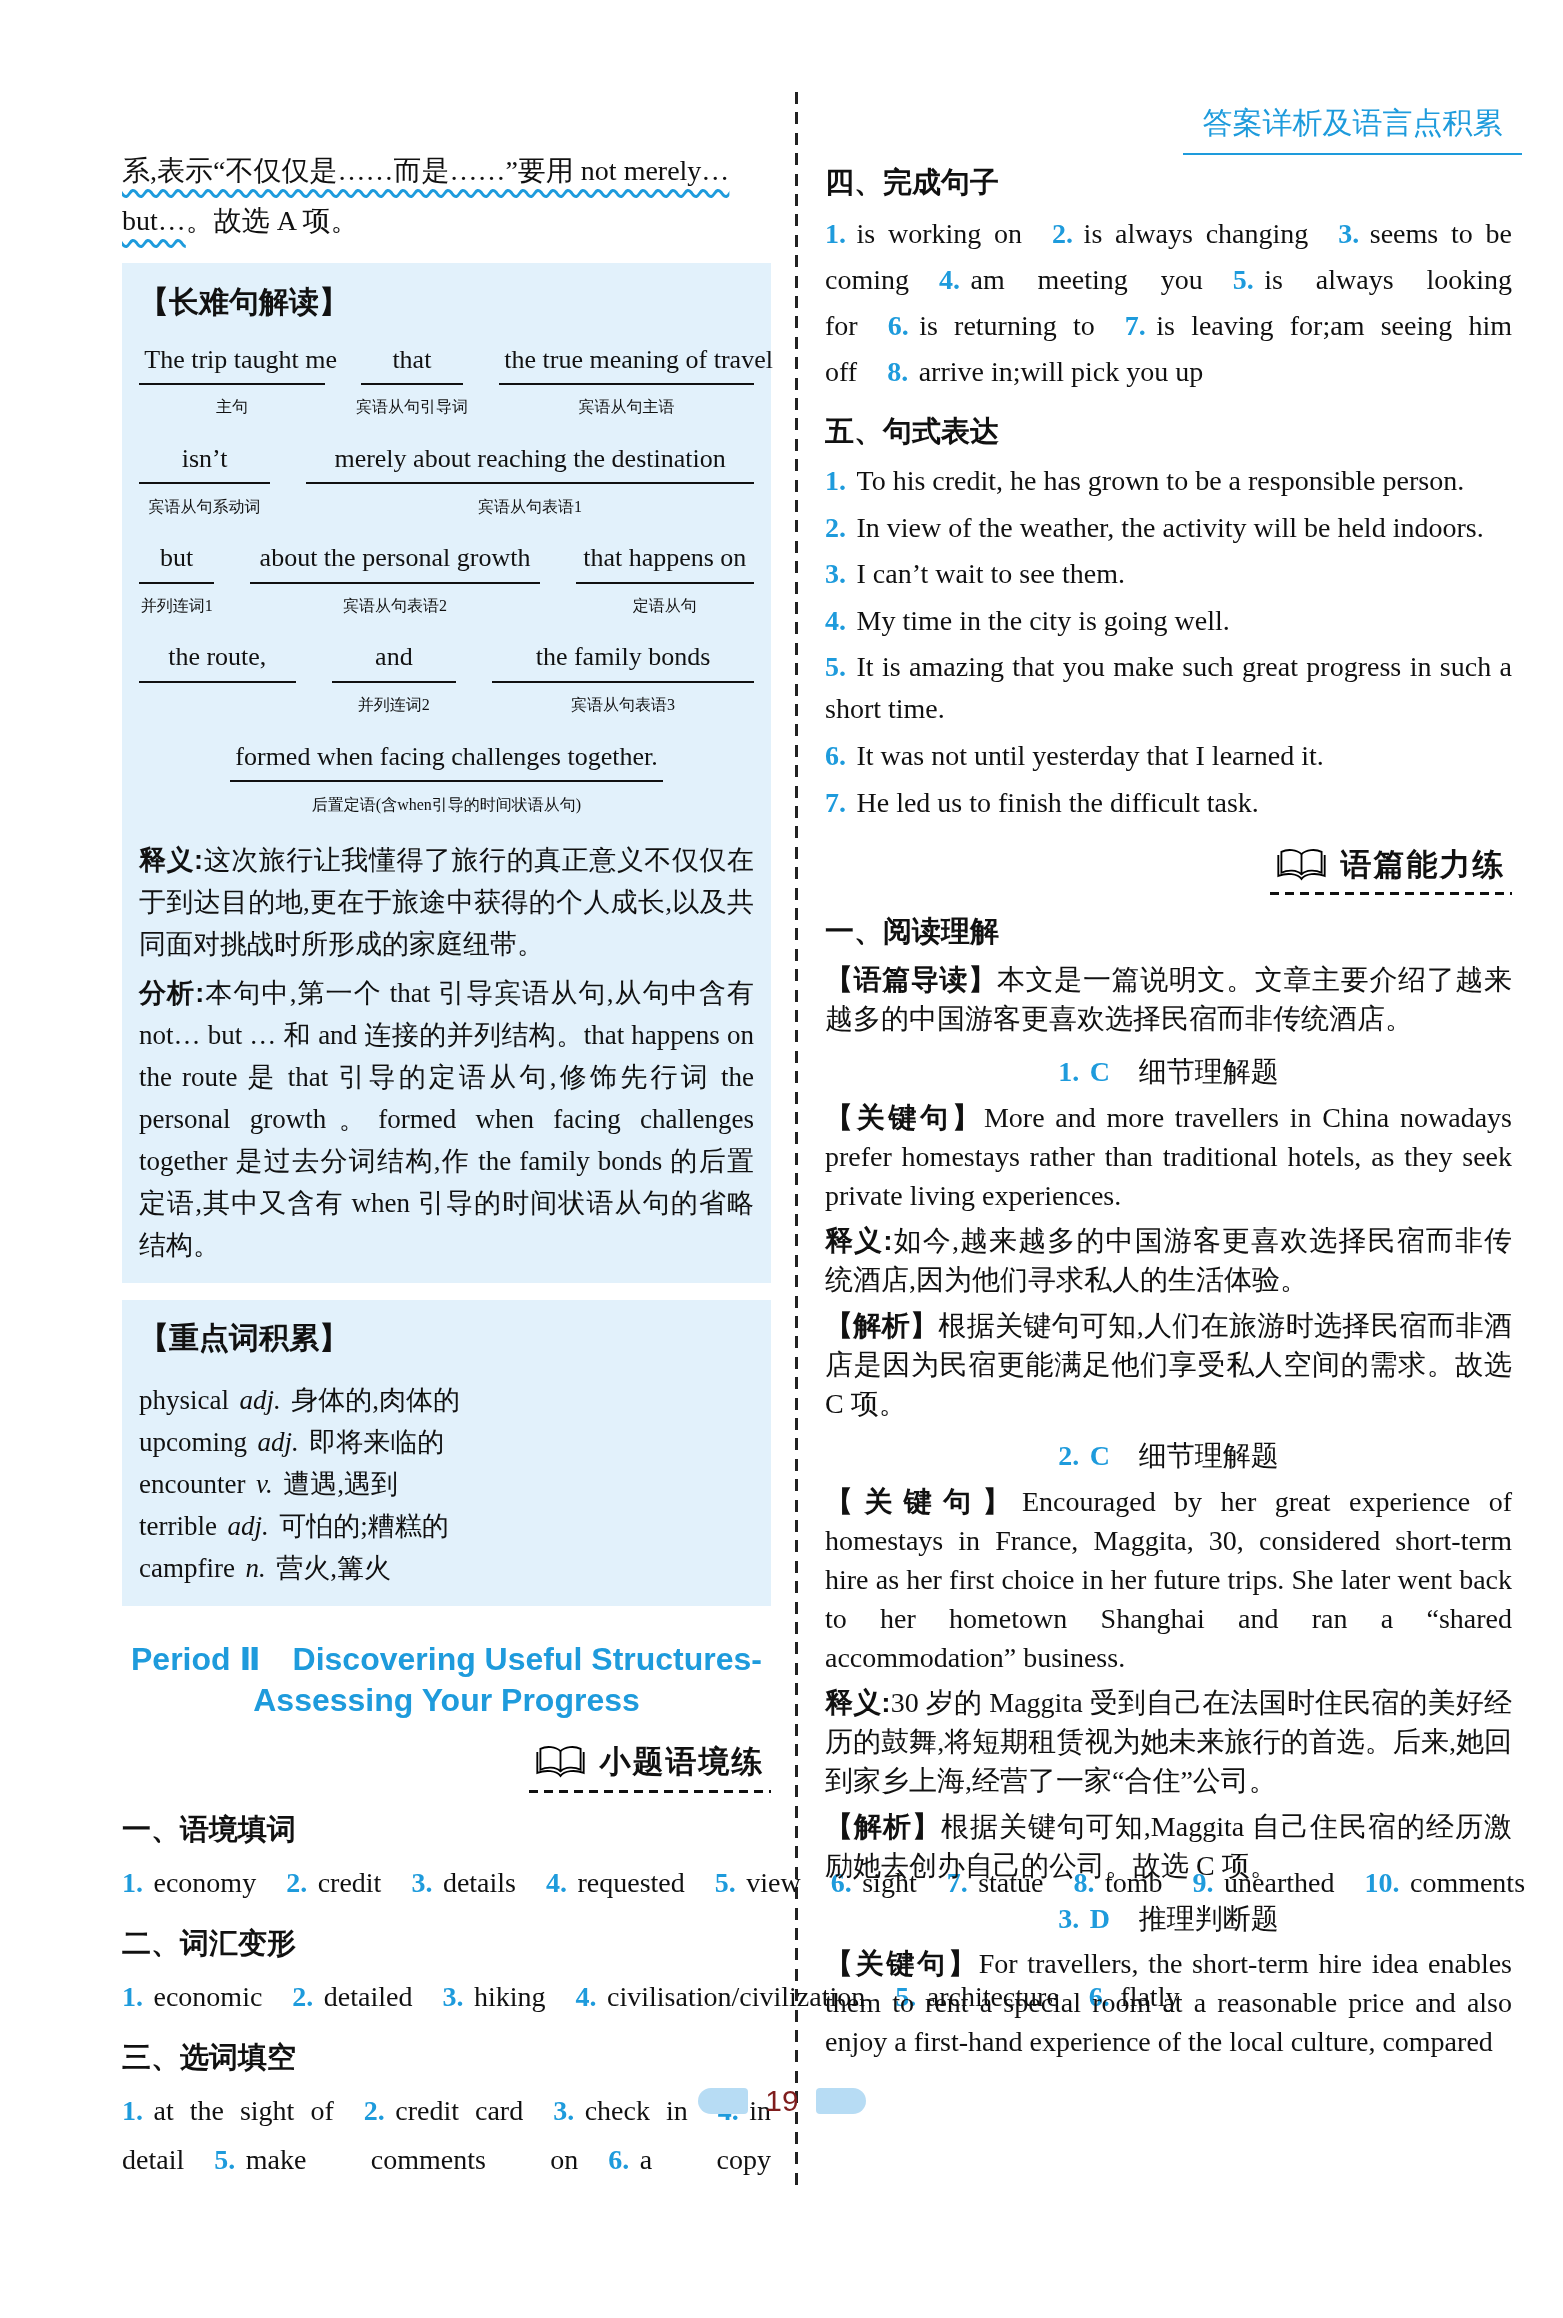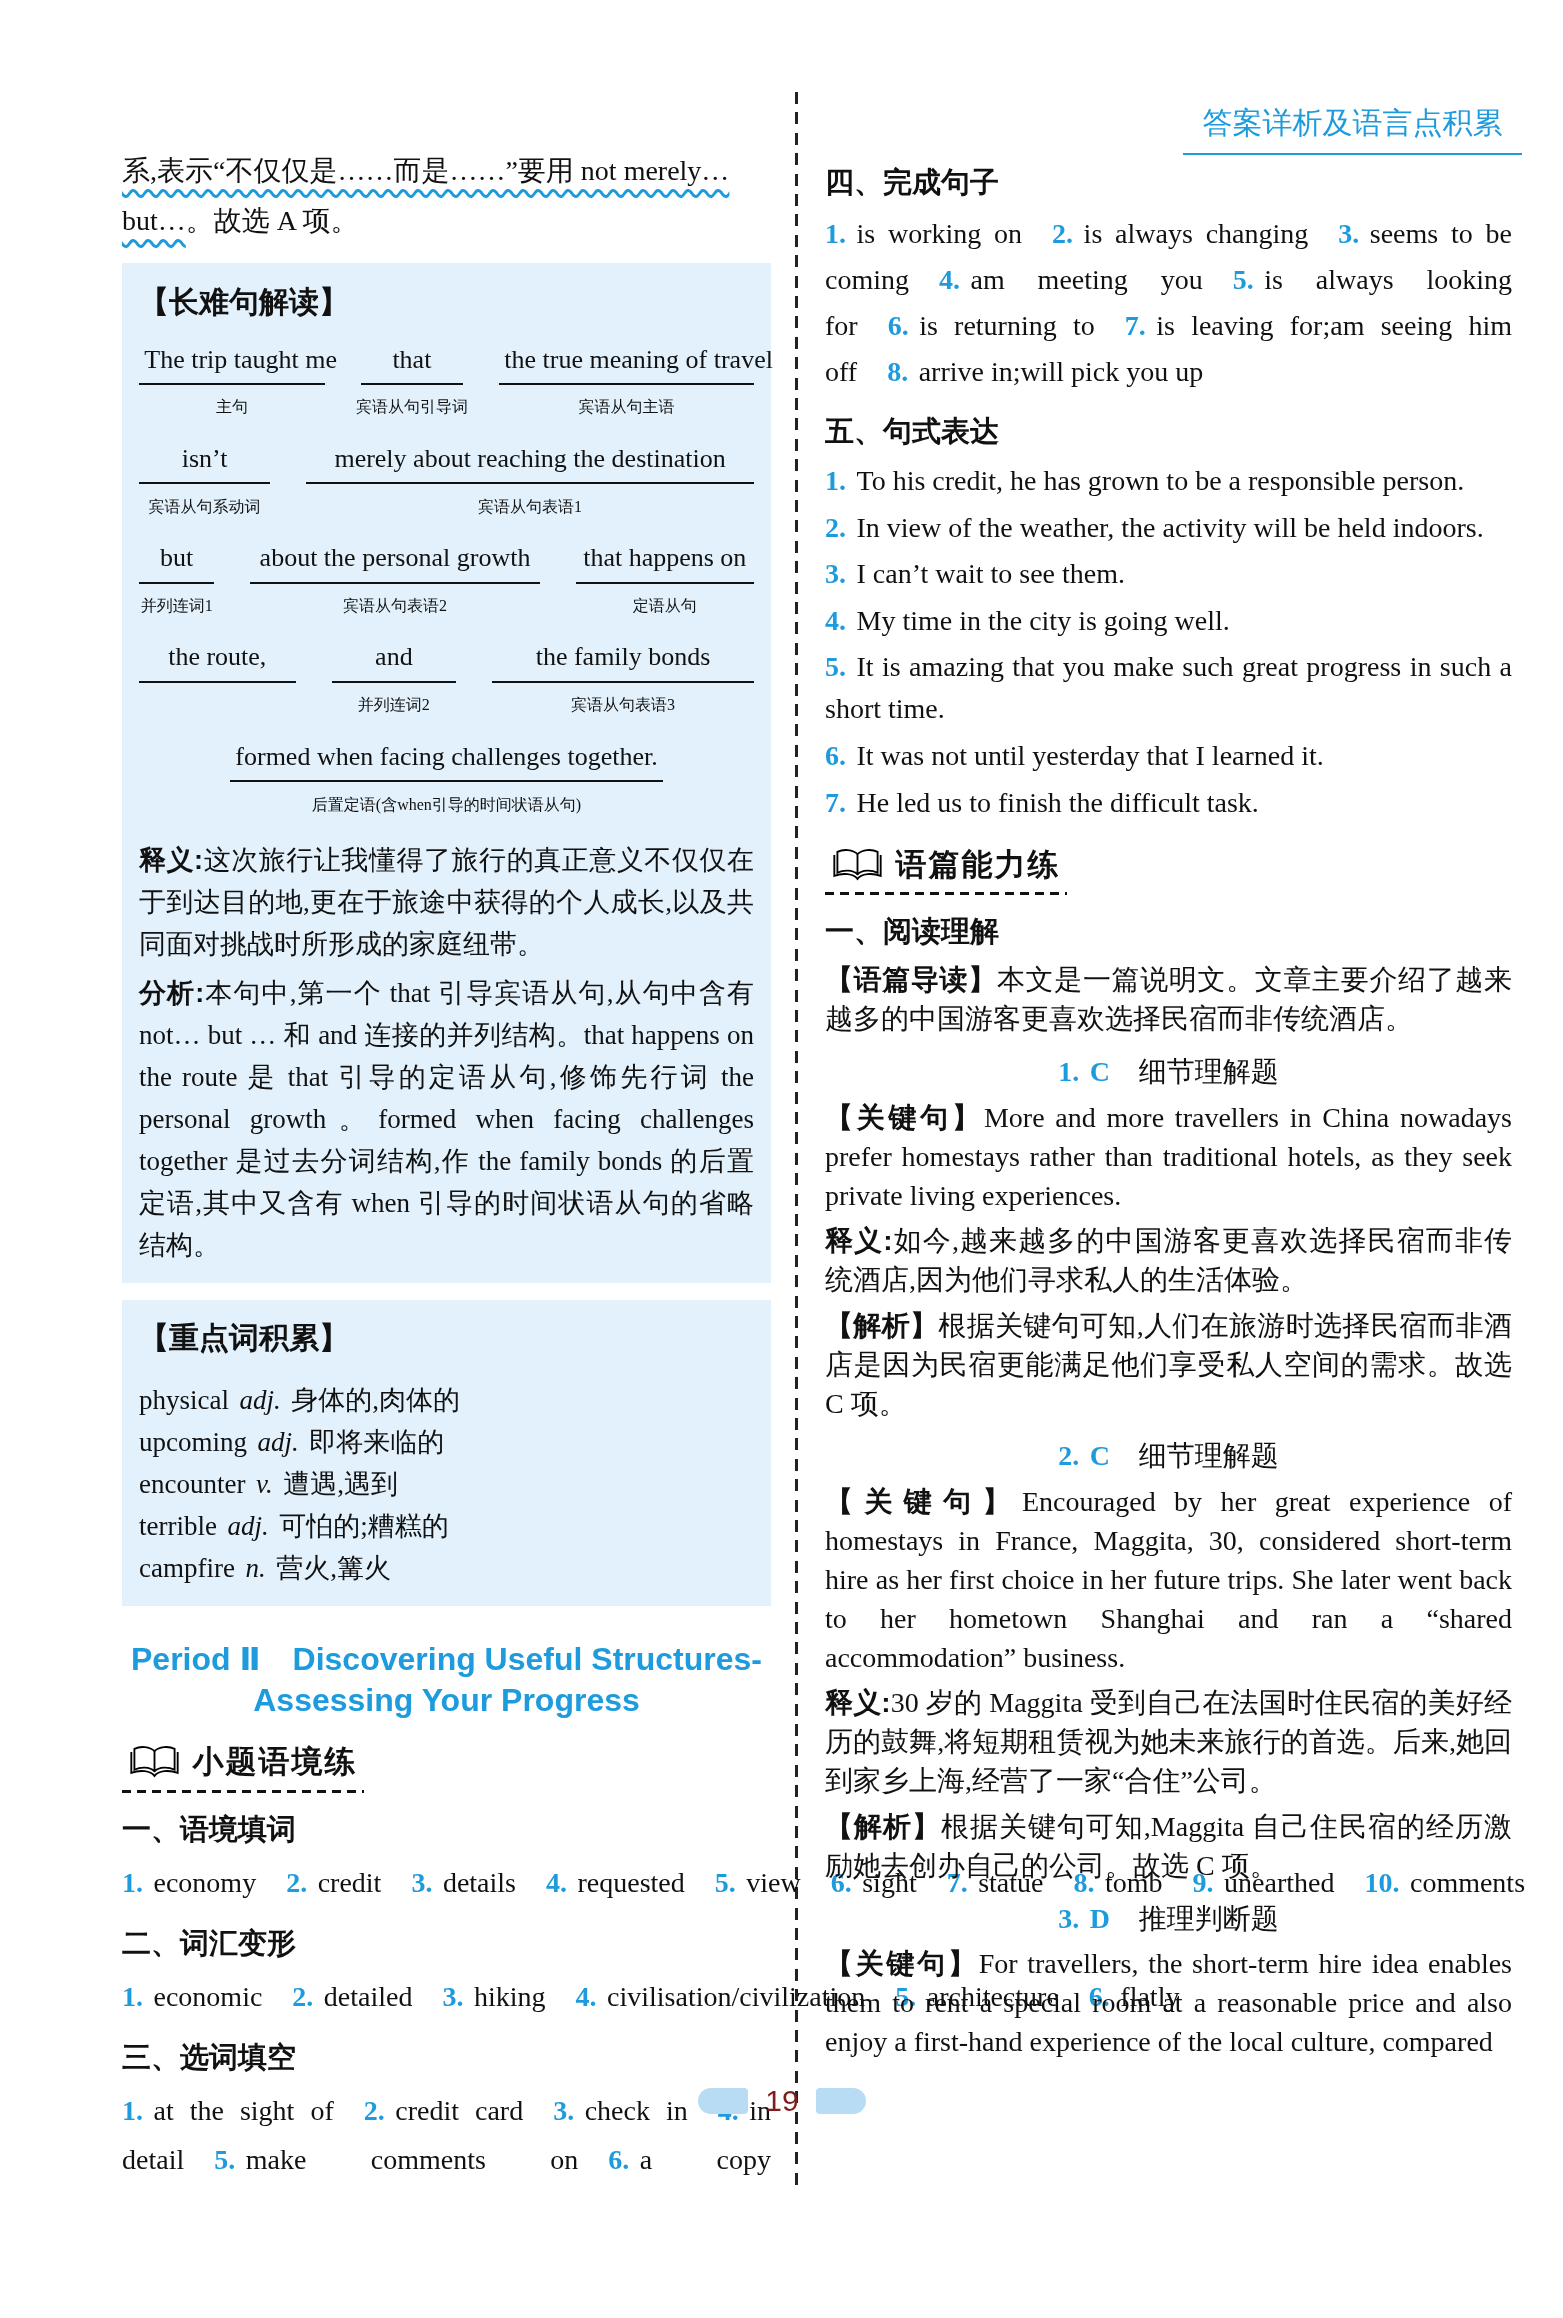--- a/index.html
+++ b/index.html
@@ -34,21 +34,21 @@
   .seg-en{font-size:26px;line-height:34px;border-bottom:2px solid #111;align-self:stretch;
         text-align:center;padding:0 5.3px 6.6px;white-space:nowrap;}
   .seg-cn{font-size:16px;line-height:33px;padding-top:5.3px;white-space:nowrap;min-height:33px;}
   .box-para{font-size:27px;line-height:42px;text-align:justify;margin:6.6px 0 0;}
   .lbl{font-family:var(--sans);font-weight:bold;}
   .vocab-line{font-size:27px;line-height:42px;}
   .vocab-pos{font-style:italic;margin:0 10.5px 0 10.5px;}
 
   .period-title{color:var(--accent);font-family:var(--sans);font-weight:bold;font-size:32px;
         line-height:41px;text-align:center;margin-top:33px;}
-  .banner{display:flex;justify-content:flex-start;margin-top:20px;}
+  .banner{display:flex;justify-content:flex-end;margin-top:20px;}
   .banner-box{display:flex;flex-direction:column;align-items:center;}
   .banner-inner{display:flex;align-items:center;gap:13px;padding:0 6.6px 6.6px;}
   .banner-label{font-family:var(--sans);font-weight:bold;font-size:31px;letter-spacing:2px;}
   .banner-dashes{height:3.3px;width:100%;
         background:repeating-linear-gradient(90deg,#111 0 8.6px,transparent 8.6px 15px);}
   .book-icon{display:block;}
 
   .sec-title{font-family:var(--sans);font-weight:bold;font-size:29px;margin:17px 0 8px;}
   .answers{font-size:28px;line-height:49px;text-align:justify;margin:0;}
   .answers-r{line-height:46px;}

